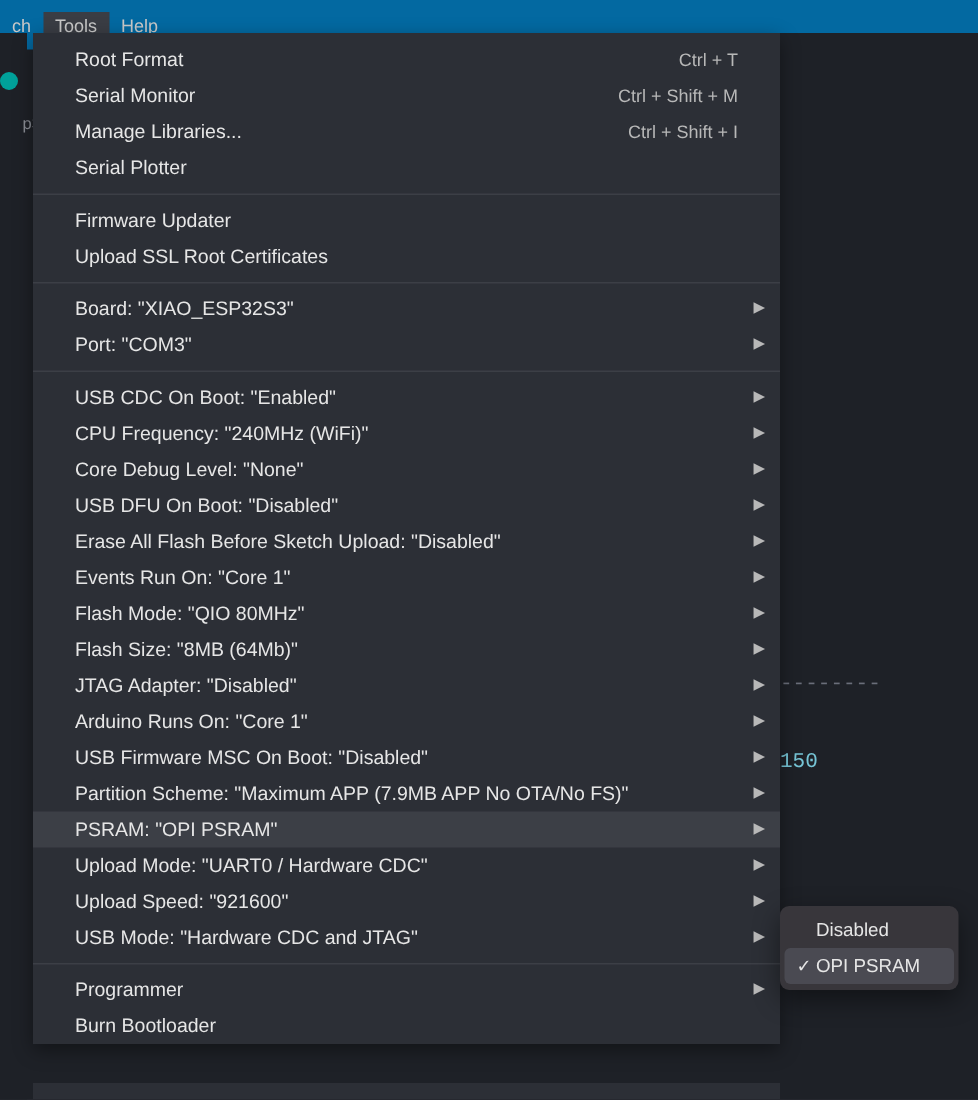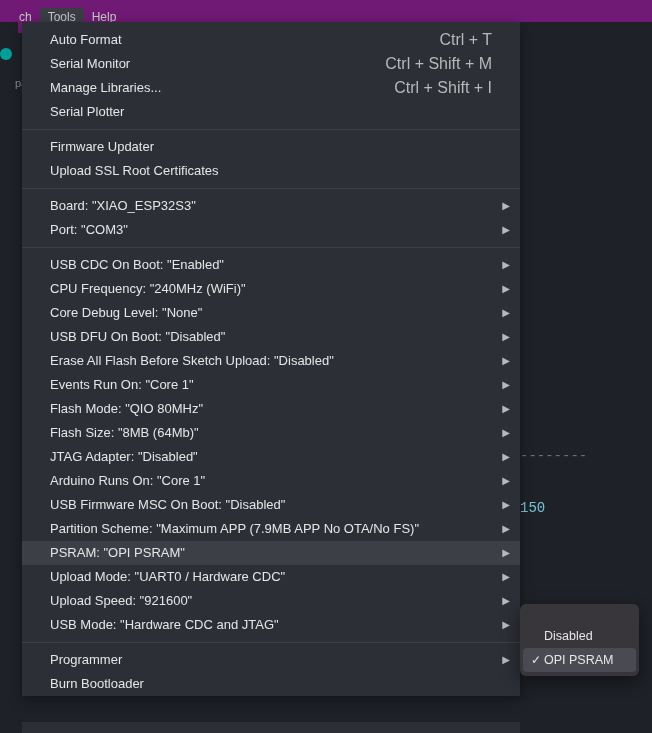--- a/index.html
+++ b/index.html
@@ -8,24 +8,24 @@
     font-size: 13px;
     background: #1e2127;
     color: #c8c8c8;
     width: 652px;
     height: 733px;
     overflow: hidden;
     position: relative;
   }
   .menubar {
     display: flex;
-    background: #701a75;
+    background: #0369a1;
     height: 33px;
     align-items: center;
-    padding-left: 11px;
+    padding-left: 0;
   }
   .menubar-item {
     padding: 2px 8px;
     color: #c8c8c8;
     cursor: default;
     font-size: 12px;
   }
   .menubar-item.active {
     background: #3a3d44;
   }
@@ -72,21 +72,21 @@
     line-height: 1.4;
     cursor: default;
     position: relative;
     height: 24px;
   }
   .menu-item.highlight {
     background: #3c3f46;
   }
   .menu-item .shortcut {
     color: #b8b8b8;
-    font-size: 16px;
+    font-size: 12px;
   }
   .menu-item .arrow {
     position: absolute;
     right: 10px;
     color: #b8b8b8;
     font-size: 10px;
   }
   .separator {
     height: 1px;
     background: #3c3f46;
@@ -103,21 +103,20 @@
     padding: 4px 0;
   }
   .submenu-item {
     display: flex;
     align-items: center;
     padding: 4px 10px 4px 8px;
     color: #e6e6e6;
     font-size: 12.5px;
     cursor: default;
     height: 24px;
-    margin-top: 16px;
   }
   .submenu-item .check {
     width: 16px;
     display: inline-block;
     text-align: center;
     color: #e6e6e6;
     font-size: 12px;
   }
   .submenu-item.selected {
     background: #4a4a52;
@@ -171,21 +170,21 @@
   
   
   
   
   
   
 </div>
 
 <div class="dropdown" id="dropdown">
     <div class="menu-item">
-      <span>Auto Format</span>
+      <span>Root Format</span>
       <span class="shortcut">Ctrl + T</span>
     </div>
     <div class="menu-item">
       <span>Serial Monitor</span>
       <span class="shortcut">Ctrl + Shift + M</span>
     </div>
     <div class="menu-item">
       <span>Manage Libraries...</span>
       <span class="shortcut">Ctrl + Shift + I</span>
     </div>

